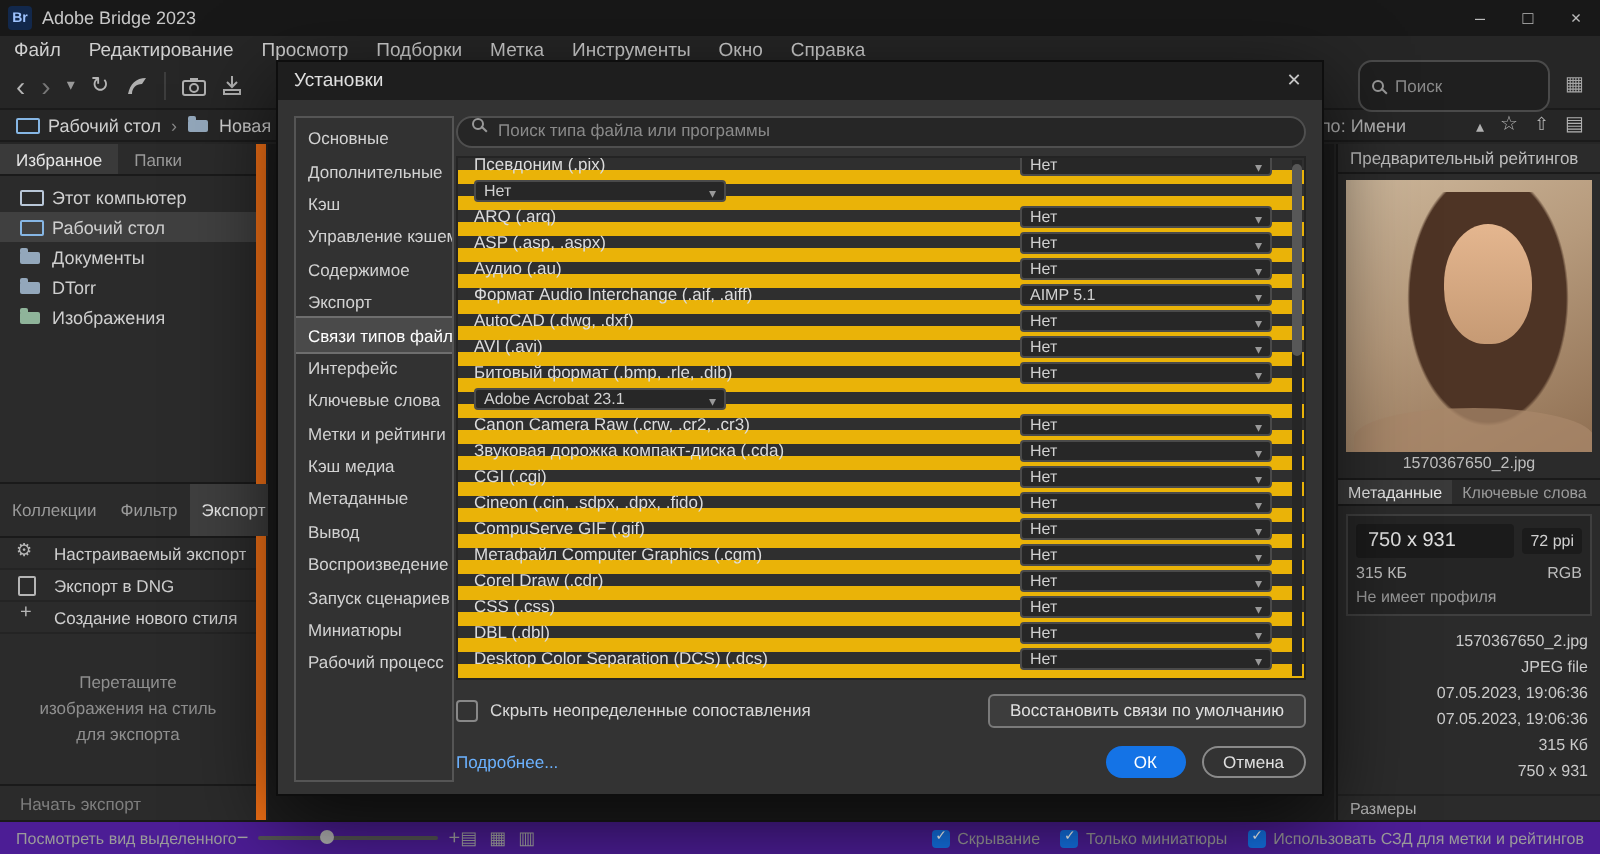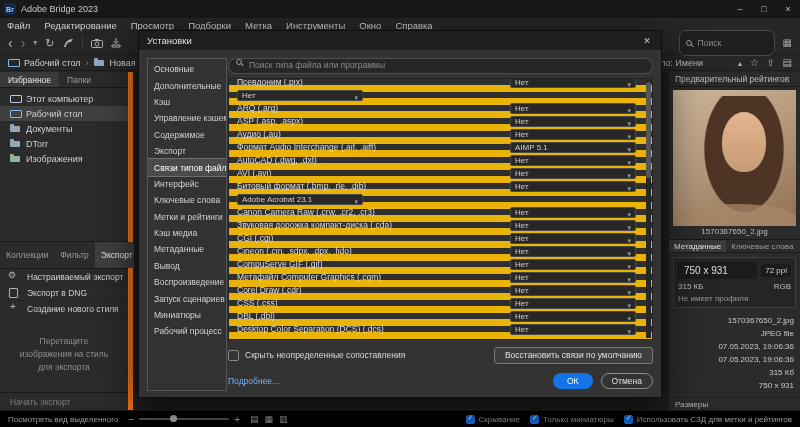--- a/index.html
+++ b/index.html
@@ -108,22 +108,22 @@
   .placard .small{font-size:8px;color:#bdbdbd;}
   .placard .right{justify-self:end;}
   .placard .span2{grid-column:1 / span 2;font-size:8px;color:#9a9a9a;}
   .details{flex:1;padding:2px 0;}
   .detail-row{height:13px;display:flex;align-items:center;justify-content:flex-end;
     padding-right:6px;font-size:8px;color:#c9c9c9;white-space:nowrap;}
   .detail-footer{height:13px;display:flex;align-items:center;padding-left:6px;font-size:8px;color:#b0b0b0;
     border-top:1px solid #222;}
 
   
-  .statusbar{position:absolute;left:0;right:0;bottom:0;height:17px;background:#000000;border-top:1px solid #1a1a1a;
-    display:flex;align-items:center;font-size:8px;color:#9a9a9a;padding:0 8px;gap:10px;}
+  .statusbar{position:absolute;left:0;right:0;bottom:0;height:17px;background:#4c1d95;border-top:1px solid #1a1a1a;
+    display:flex;align-items:center;font-size:8px;color:#9a9a9a;padding:0 8px;gap:0;}
   .zoom{display:flex;align-items:center;gap:5px;}
   .zoom-sign{font-size:10px;color:#a5a5a5;}
   .zoom-track{width:90px;height:2px;background:#555;position:relative;border-radius:1px;}
   .zoom-handle{position:absolute;left:34%;top:-3px;width:7px;height:7px;border-radius:50%;background:#b5b5b5;}
   .view-icons{display:flex;gap:6px;}
   .g-view1::before{content:"▤";font-size:9px;color:#a5a5a5;}
   .g-view2::before{content:"▦";font-size:9px;color:#a5a5a5;}
   .g-view3::before{content:"▥";font-size:9px;color:#a5a5a5;}
   .status-opts{margin-left:auto;display:flex;gap:10px;align-items:center;}
   .opt{display:flex;align-items:center;gap:4px;}

